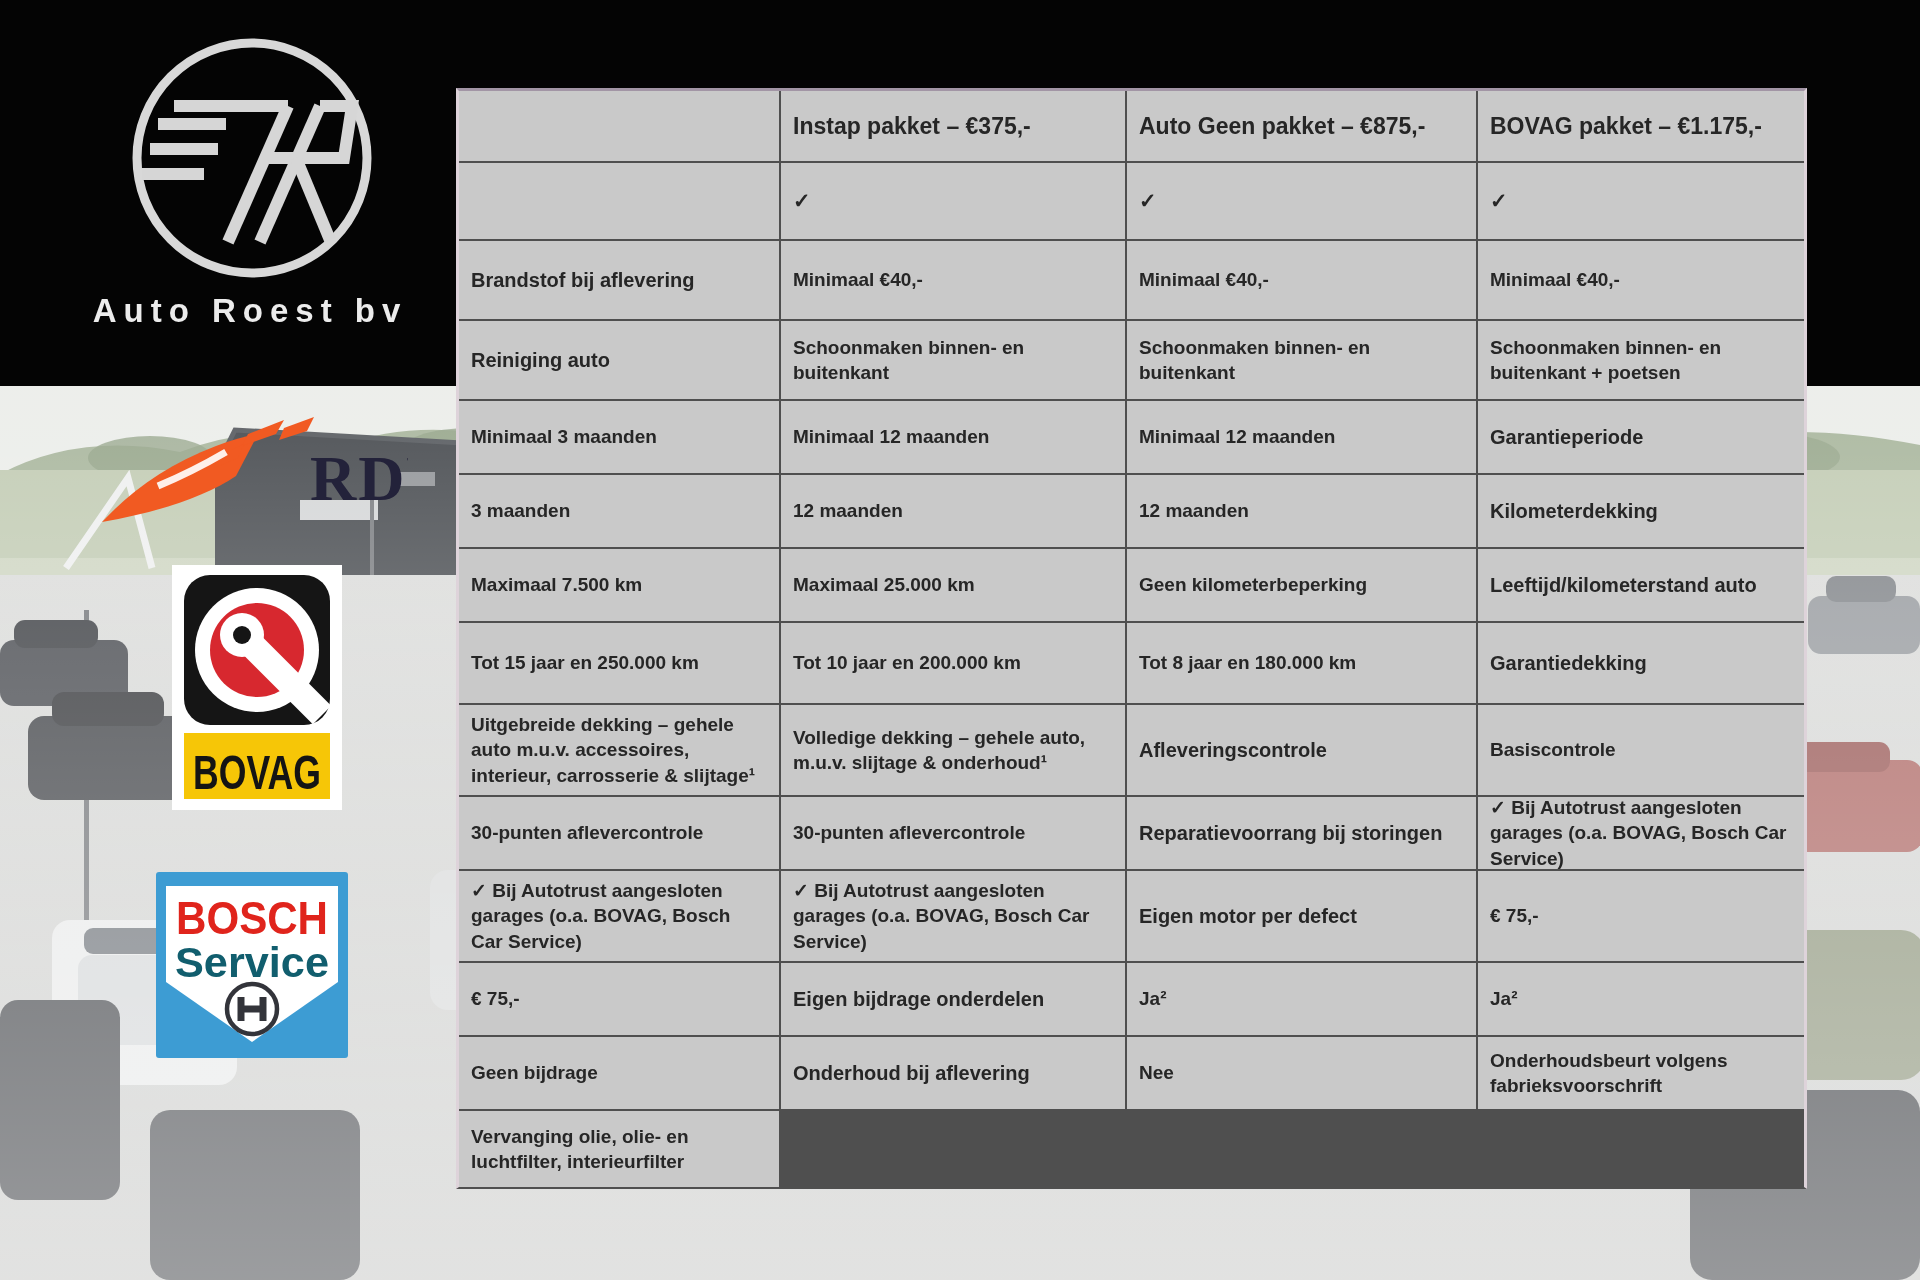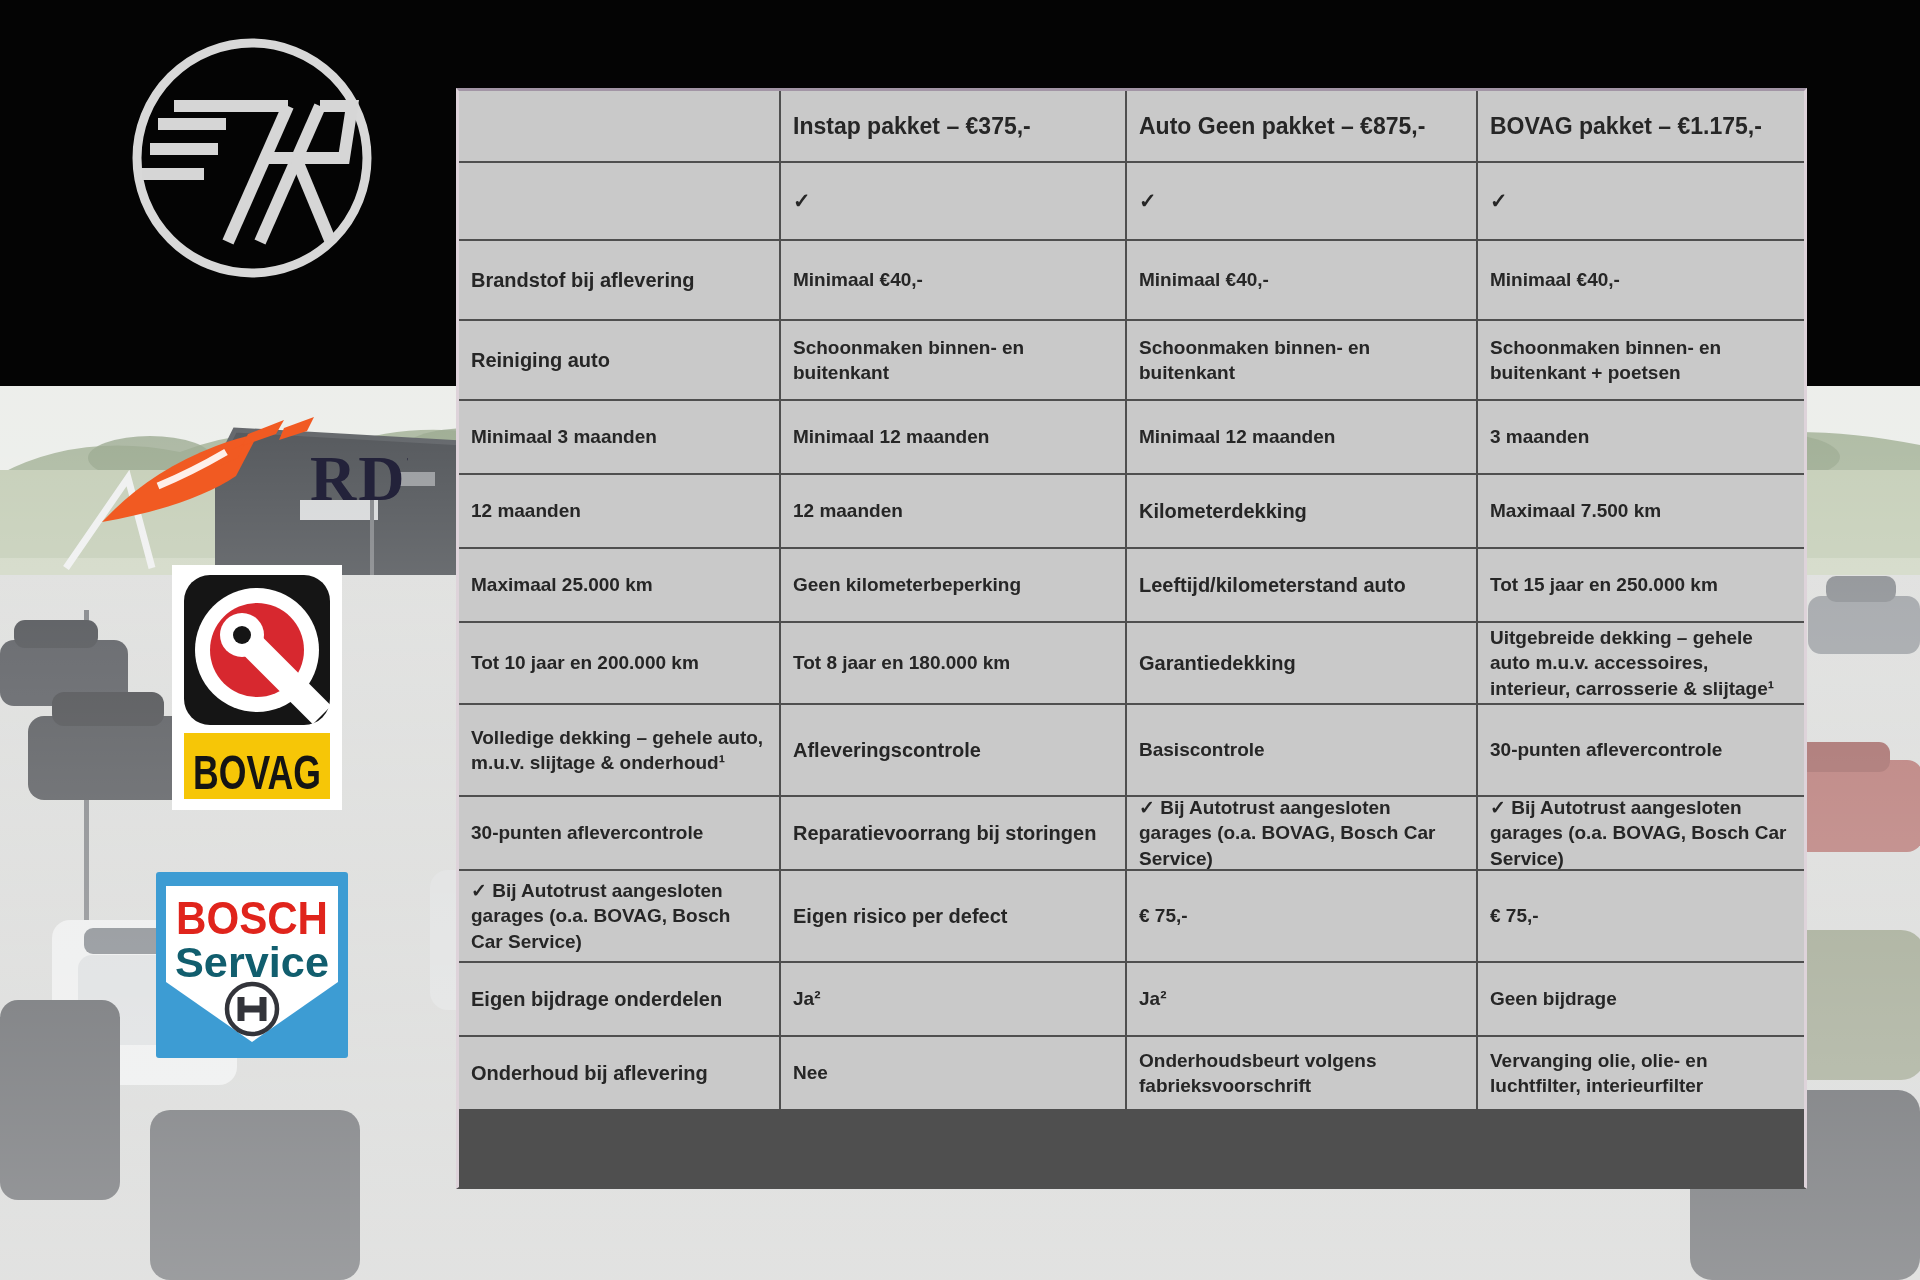--- a/index.html
+++ b/index.html
@@ -138,20 +138,21 @@
       <path d="M158,124 H226"></path>
       <path d="M150,149 H218"></path>
       <path d="M142,174 H204"></path>
       <path d="M174,106 H288"></path>
       <path d="M288,106 L228,242"></path>
       <path d="M320,106 L260,242"></path>
       <path d="M320,106 L352,106 L344,158 L268,158"></path>
       <path d="M296,158 L330,240"></path>
     </g>
   </svg>
+  <div class="roest-name">Auto Roest bv</div>
 
   <svg class="rdw-logo" width="310" height="120" viewBox="0 0 310 120" aria-hidden="true">
     <g fill="#f15a22">
       <path d="M4,110 C34,78 70,52 118,34 C134,28 148,24 160,22 L138,64 C108,84 62,100 4,110 Z"></path>
       <path d="M150,22 L186,8 L178,22 L144,34 Z"></path>
       <path d="M186,16 L216,5 L209,19 L181,28 Z"></path>
       <path d="M120,44 L146,32 L140,46 L116,56 Z"></path>
     </g>
     <path d="M128,40 C104,54 84,64 60,74" fill="none" stroke="#ffffff" stroke-width="7" opacity="0.9"></path>
     <text x="212" y="88" font-family="Liberation Serif, serif" font-weight="bold" font-size="64" letter-spacing="2" fill="#23223a">RDW</text>
@@ -201,20 +202,21 @@
 
     <div class="cell rowlabel">Reiniging auto</div>
     <div class="cell">Schoonmaken binnen- en buitenkant</div>
     <div class="cell">Schoonmaken binnen- en buitenkant</div>
     <div class="cell">Schoonmaken binnen- en buitenkant + poetsen</div>
 
     <div class="cell">Minimaal 3 maanden</div>
     <div class="cell">Minimaal 12 maanden</div>
     <div class="cell">Minimaal 12 maanden</div>
 
+    <div class="cell rowlabel">Garantieperiode</div>
     <div class="cell">3 maanden</div>
     <div class="cell">12 maanden</div>
     <div class="cell">12 maanden</div>
 
     <div class="cell rowlabel">Kilometerdekking</div>
     <div class="cell">Maximaal 7.500 km</div>
     <div class="cell">Maximaal 25.000 km</div>
     <div class="cell">Geen kilometerbeperking</div>
 
     <div class="cell rowlabel">Leeftijd/kilometerstand auto</div>
@@ -229,21 +231,21 @@
     <div class="cell rowlabel">Afleveringscontrole</div>
     <div class="cell">Basiscontrole</div>
     <div class="cell">30-punten aflevercontrole</div>
     <div class="cell">30-punten aflevercontrole</div>
 
     <div class="cell rowlabel">Reparatievoorrang bij storingen</div>
     <div class="cell">✓ Bij Autotrust aangesloten garages (o.a. BOVAG, Bosch Car Service)</div>
     <div class="cell">✓ Bij Autotrust aangesloten garages (o.a. BOVAG, Bosch Car Service)</div>
     <div class="cell">✓ Bij Autotrust aangesloten garages (o.a. BOVAG, Bosch Car Service)</div>
 
-    <div class="cell rowlabel">Eigen risico per defect</div>
+    <div class="cell rowlabel">Eigen motor per defect</div>
     <div class="cell">€ 75,-</div>
     <div class="cell">€ 75,-</div>
 
     <div class="cell rowlabel">Eigen bijdrage onderdelen</div>
     <div class="cell">Ja²</div>
     <div class="cell">Ja²</div>
     <div class="cell">Geen bijdrage</div>
 
     <div class="cell rowlabel">Onderhoud bij aflevering</div>
     <div class="cell">Nee</div>

